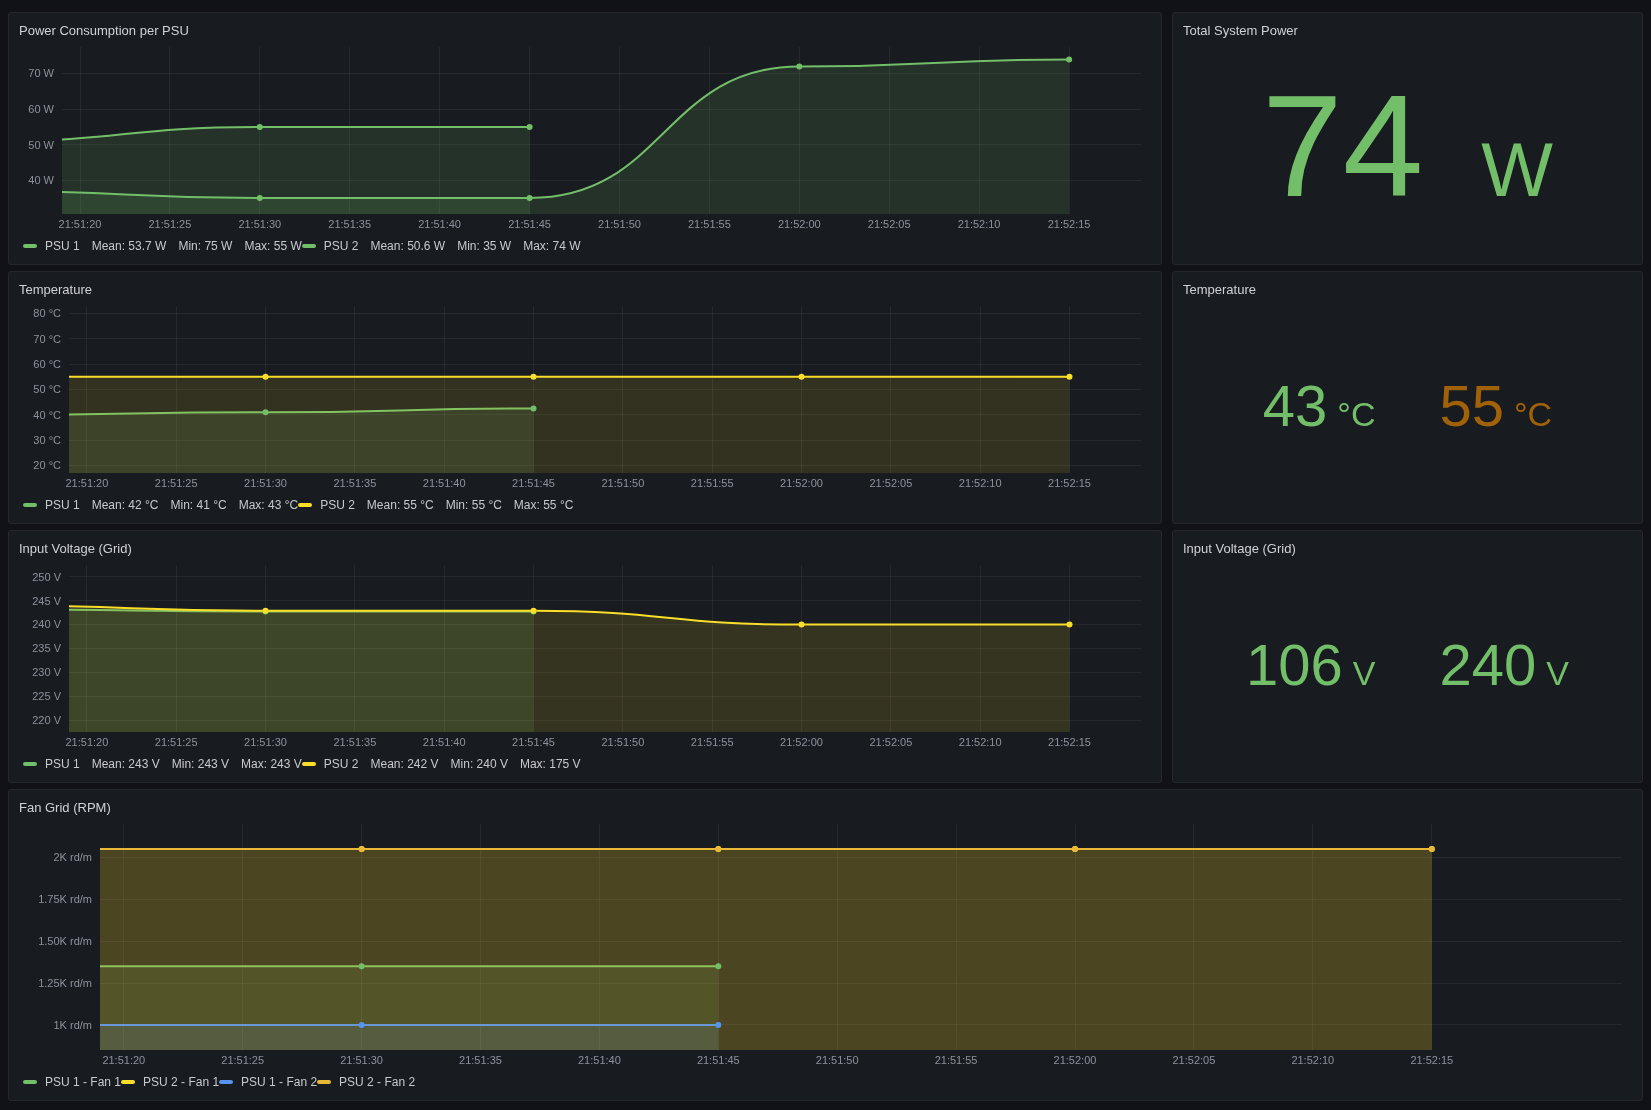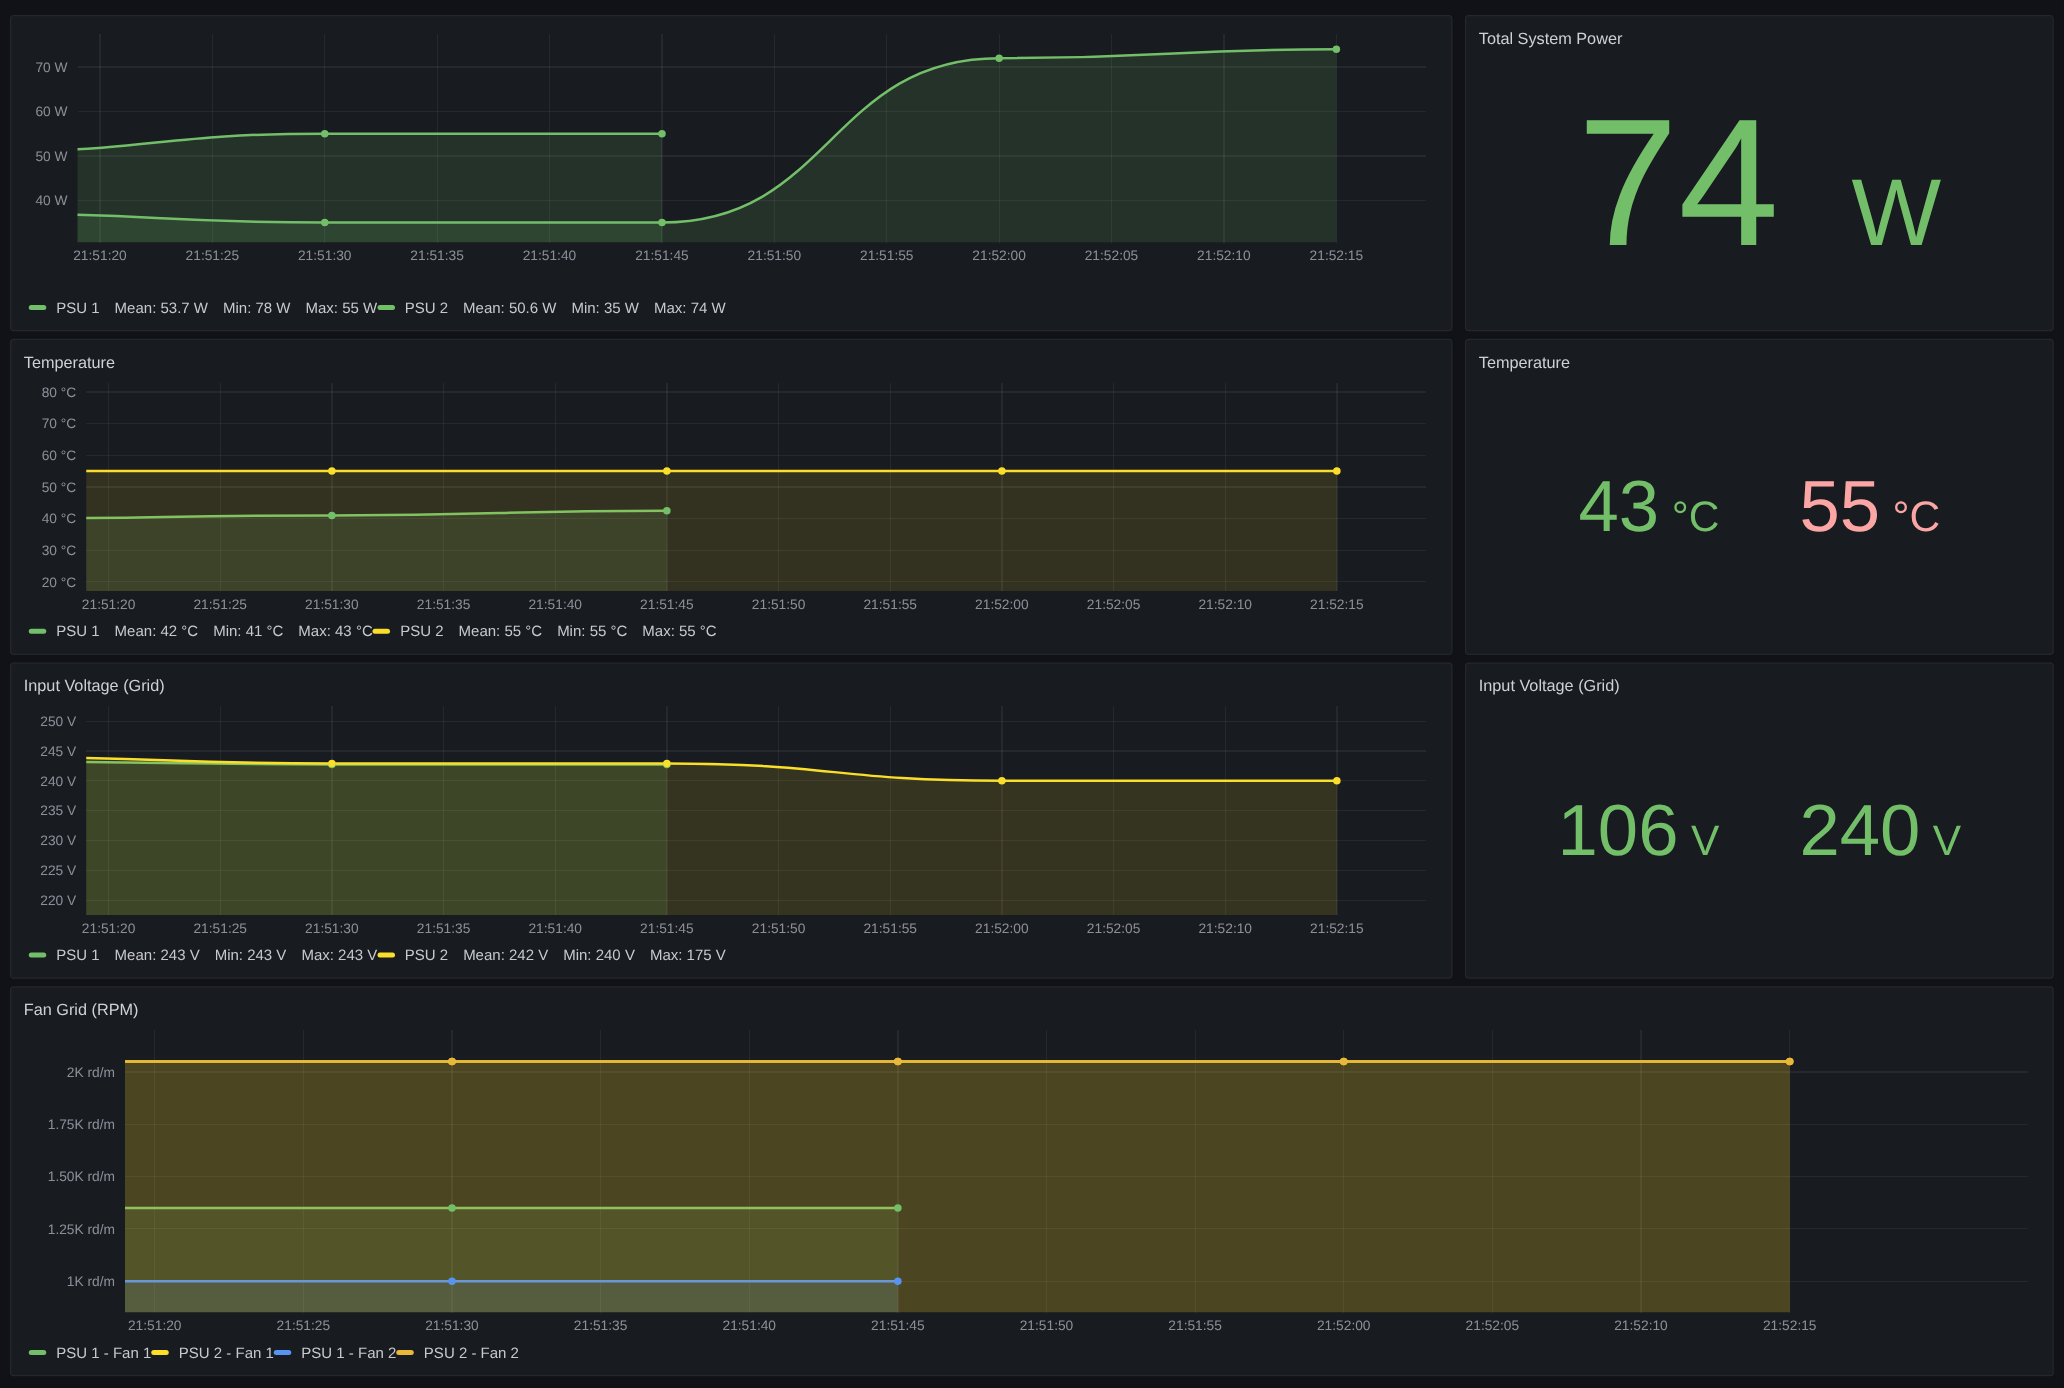--- a/index.html
+++ b/index.html
@@ -27,20 +27,21 @@
   .big .unit{font-size:76px;margin-left:18px}
   .small .num{font-size:58px}
   .small .unit{font-size:34px;margin-left:10px}
 </style>
 </head>
 <body>
 
 <div class="dash">
 
   <section class="panel">
+    <h2 class="panel-title">Power Consumption per PSU</h2>
     <div class="chart">
         <svg width="1132" height="193" xmlns="http://www.w3.org/2000/svg">
           <defs>
             <clipPath id="clip-power">
               <rect x="43" y="6" width="1079" height="167"></rect>
             </clipPath>
           </defs>
           <g shape-rendering="crispEdges">
             <line x1="43" y1="139.2" x2="1122" y2="139.2" stroke="rgba(204,204,220,0.08)" stroke-width="1"></line>
             <line x1="43" y1="103.7" x2="1122" y2="103.7" stroke="rgba(204,204,220,0.08)" stroke-width="1"></line>
@@ -87,21 +88,21 @@
             <circle cx="780.3" cy="25.5" r="3" fill="#73bf69"></circle>
             <circle cx="1050.1" cy="18.4" r="3" fill="#73bf69"></circle>
           </g>
         </svg>
       </div>
     <div class="legend">
         <div class="legend-item">
           <span class="swatch" style="background: rgb(115, 191, 105);"></span>
           <span class="lname">PSU 1</span>
           <span class="lstat">Mean: 53.7 W</span>
-          <span class="lstat">Min: 78 W</span>
+          <span class="lstat">Min: 75 W</span>
           <span class="lstat">Max: 55 W</span>
         </div>
         <div class="legend-item">
           <span class="swatch" style="background: rgb(115, 191, 105);"></span>
           <span class="lname">PSU 2</span>
           <span class="lstat">Mean: 50.6 W</span>
           <span class="lstat">Min: 35 W</span>
           <span class="lstat">Max: 74 W</span>
         </div>
       </div>
@@ -198,21 +199,21 @@
       </div>
   </section>
 
   <section class="panel">
     <h2 class="panel-title">Temperature</h2>
     <div class="stat-body">
       <div class="stat-value small" style="color: rgb(115, 191, 105);">
         <span class="num">43</span>
         <span class="unit">°C</span>
       </div>
-      <div class="stat-value small" style="color: #fca5a5;">
+      <div class="stat-value small" style="color: #a16207;">
         <span class="num">55</span>
         <span class="unit">°C</span>
       </div>
     </div>
   </section>
 
   <section class="panel">
     <h2 class="panel-title">Input Voltage (Grid)</h2>
     <div class="chart">
         <svg width="1132" height="193" xmlns="http://www.w3.org/2000/svg">

